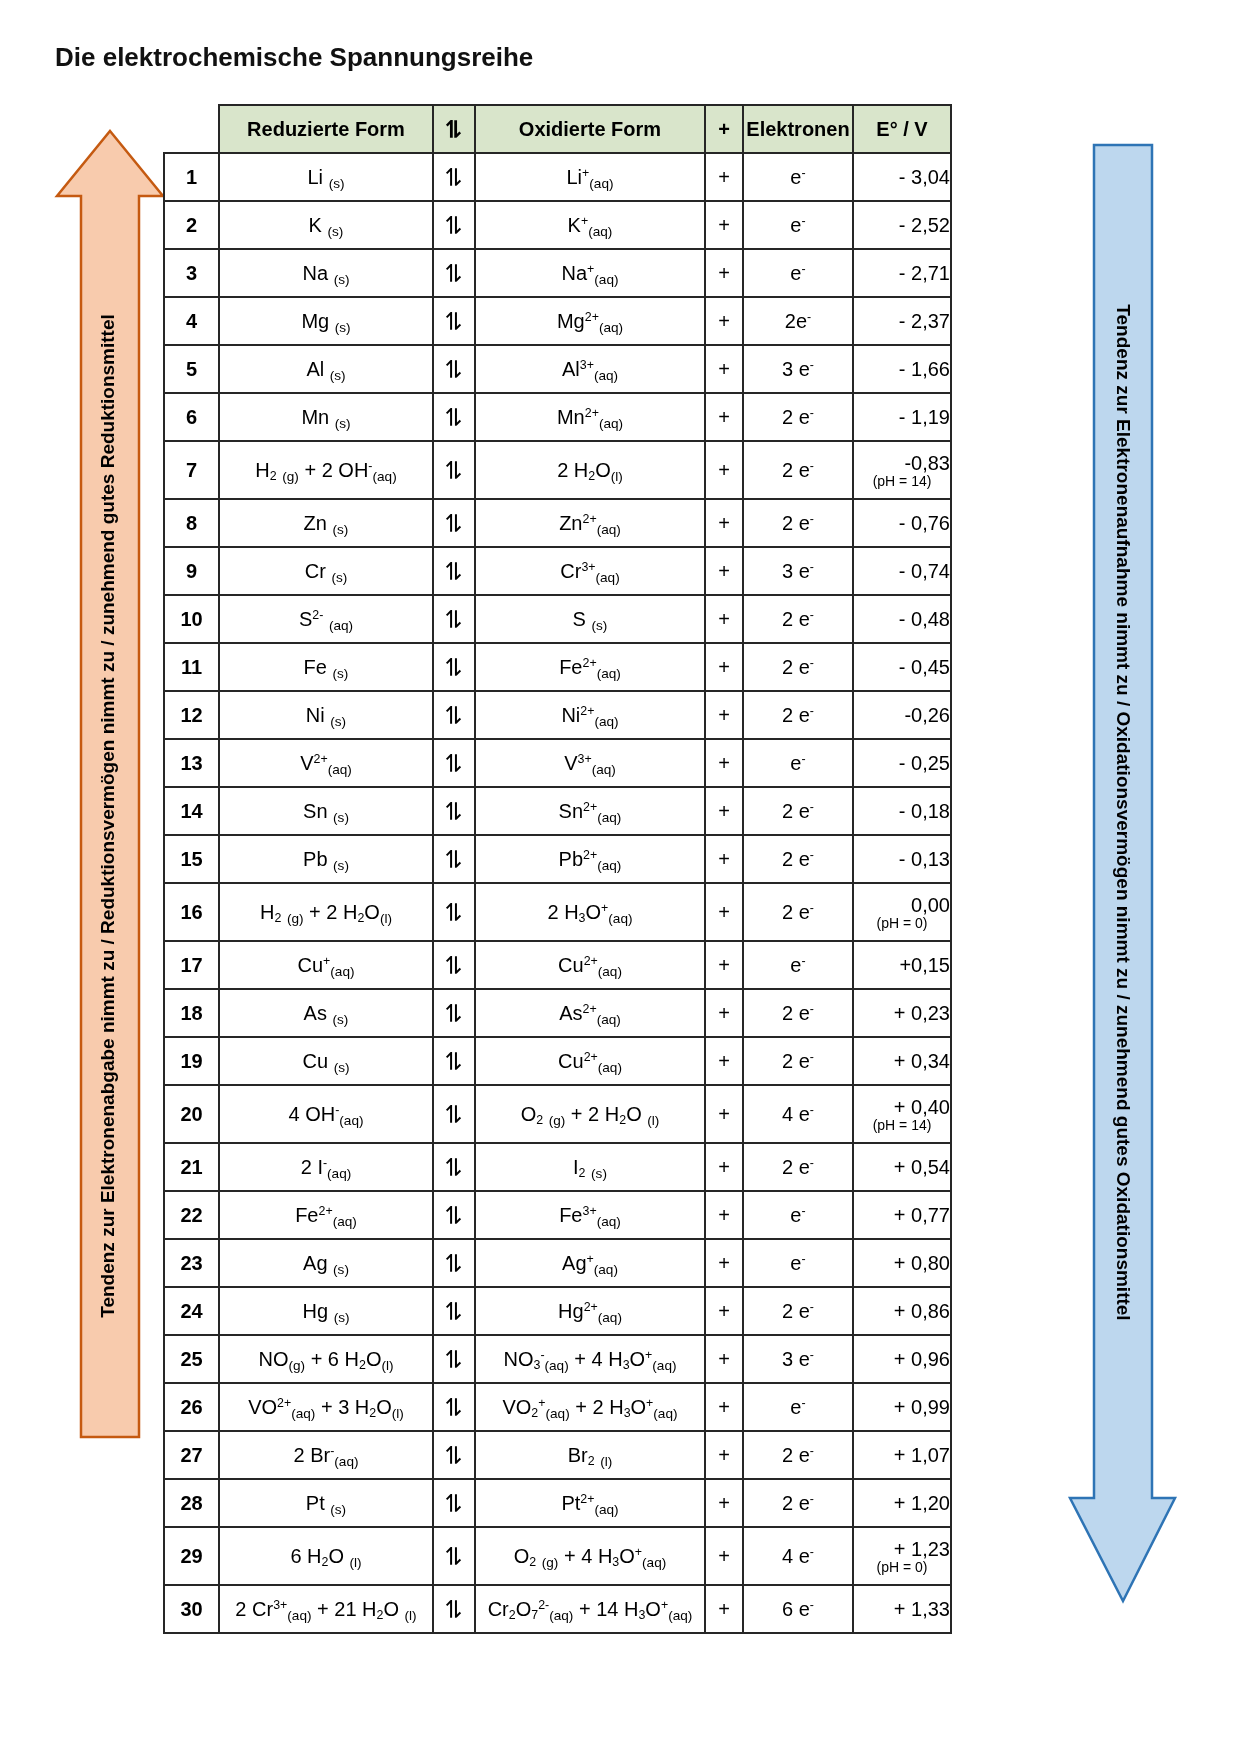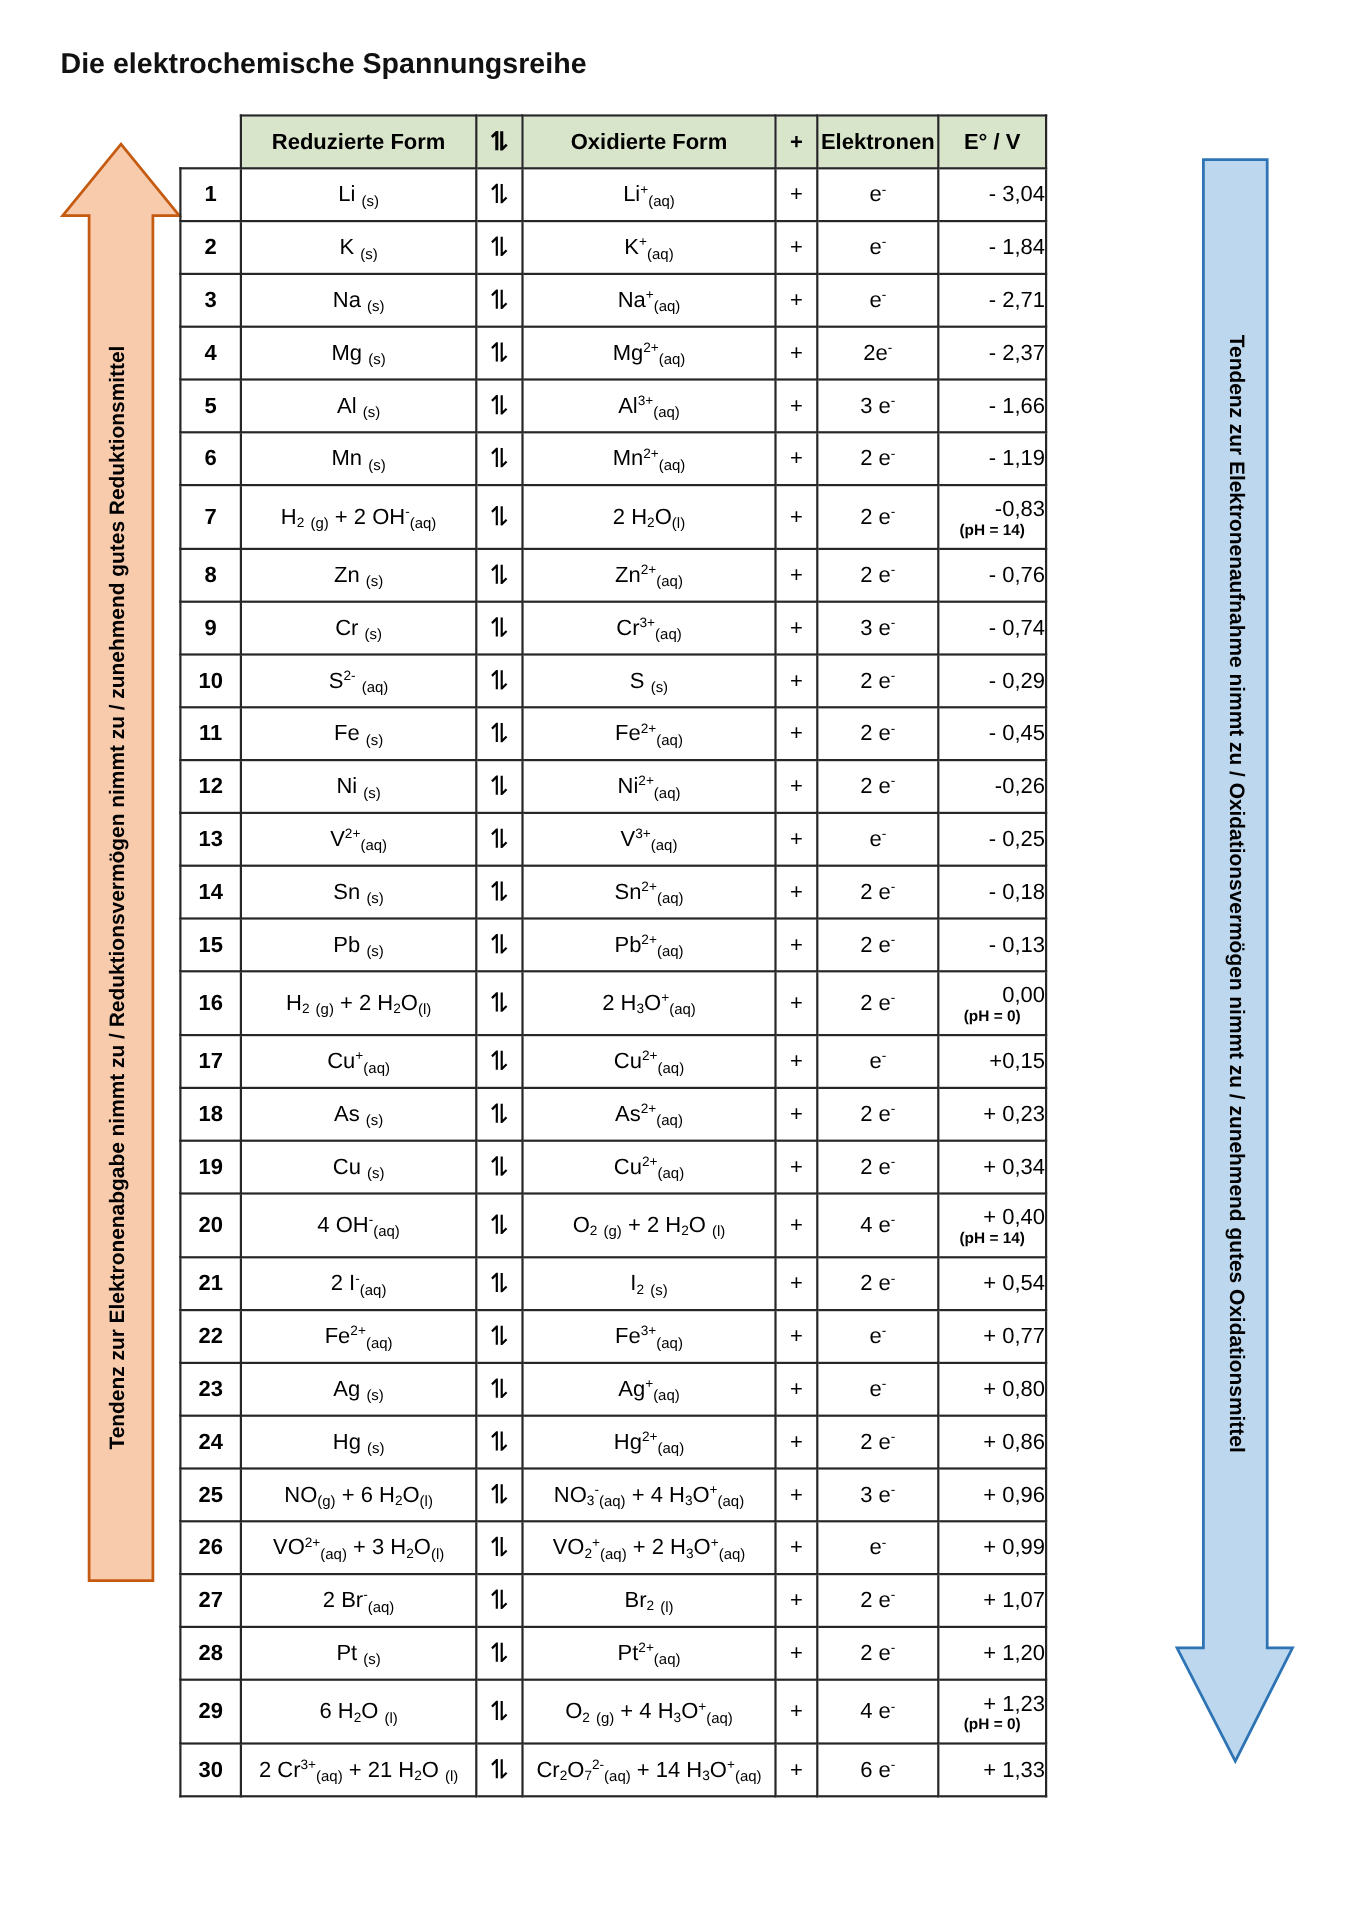--- a/index.html
+++ b/index.html
@@ -29,21 +29,21 @@
   table.series tr{height:48px;}
   table.series tr.tall{height:58px;}
   sup{font-size:62%;vertical-align:baseline;position:relative;top:-0.55em;line-height:0;}
   sub{font-size:62%;vertical-align:baseline;position:relative;top:0.28em;line-height:0;}
   .st{font-size:68%;position:relative;top:0.3em;line-height:0;}
   .eqr{
     display:inline-block;transform:rotate(90deg);
     font-size:24px;line-height:1;font-family:"DejaVu Sans",sans-serif;
   }
   .e0-val{line-height:22px;text-align:right;}
-  .e0-note{font-size:14px;line-height:15px;font-weight:bold;}
+  .e0-note{font-size:14px;line-height:15px;}
   .arrow{position:absolute;}
   .left-poly{fill:var(--left-arrow-fill,#f8cbad);stroke:var(--left-arrow-stroke,#c55a11);stroke-width:2.5;}
   .right-poly{fill:var(--right-arrow-fill,#bdd7ee);stroke:var(--right-arrow-stroke,#2e74b5);stroke-width:2.5;}
   .arrow-label{
     position:absolute;font-weight:bold;font-size:19px;color:#000;
     white-space:nowrap;text-align:center;
   }
   #label-left{
     left:80px;top:1432px;width:1232px;height:56px;line-height:56px;
     transform:rotate(-90deg);transform-origin:0 0;
@@ -104,21 +104,21 @@
           </td>
         </tr>
         <tr>
           <td class="num">2</td>
           <td class="red">K <span class="st">(s)</span></td>
           <td class="eq"><span class="eqr">⇌</span></td>
           <td class="ox">K<sup>+</sup><span class="st">(aq)</span></td>
           <td class="plus">+</td>
           <td class="el">e<sup>-</sup></td>
           <td class="e0">
-            <div class="e0-val">- 1,84</div>
+            <div class="e0-val">- 2,52</div>
           </td>
         </tr>
         <tr>
           <td class="num">3</td>
           <td class="red">Na <span class="st">(s)</span></td>
           <td class="eq"><span class="eqr">⇌</span></td>
           <td class="ox">Na<sup>+</sup><span class="st">(aq)</span></td>
           <td class="plus">+</td>
           <td class="el">e<sup>-</sup></td>
           <td class="e0">
@@ -193,21 +193,21 @@
           </td>
         </tr>
         <tr>
           <td class="num">10</td>
           <td class="red">S<sup>2-</sup> <span class="st">(aq)</span></td>
           <td class="eq"><span class="eqr">⇌</span></td>
           <td class="ox">S <span class="st">(s)</span></td>
           <td class="plus">+</td>
           <td class="el">2 e<sup>-</sup></td>
           <td class="e0">
-            <div class="e0-val">- 0,29</div>
+            <div class="e0-val">- 0,48</div>
           </td>
         </tr>
         <tr>
           <td class="num">11</td>
           <td class="red">Fe <span class="st">(s)</span></td>
           <td class="eq"><span class="eqr">⇌</span></td>
           <td class="ox">Fe<sup>2+</sup><span class="st">(aq)</span></td>
           <td class="plus">+</td>
           <td class="el">2 e<sup>-</sup></td>
           <td class="e0">

